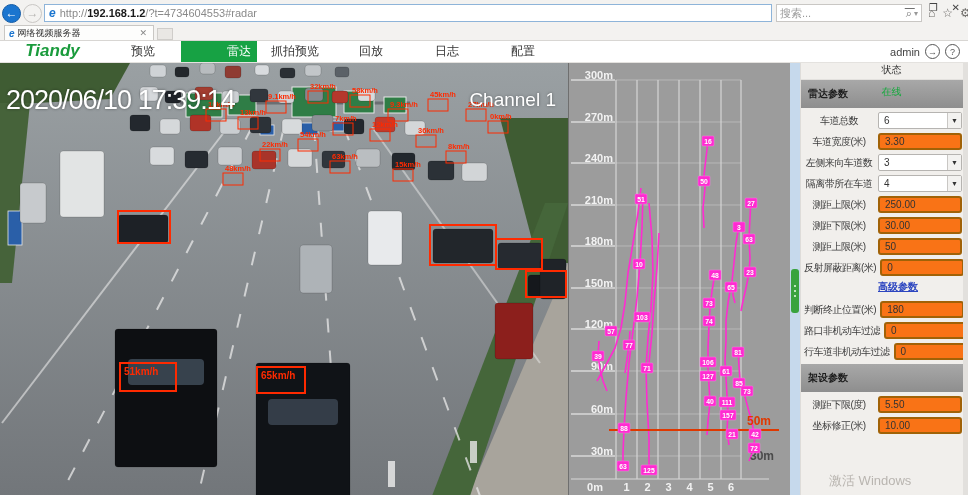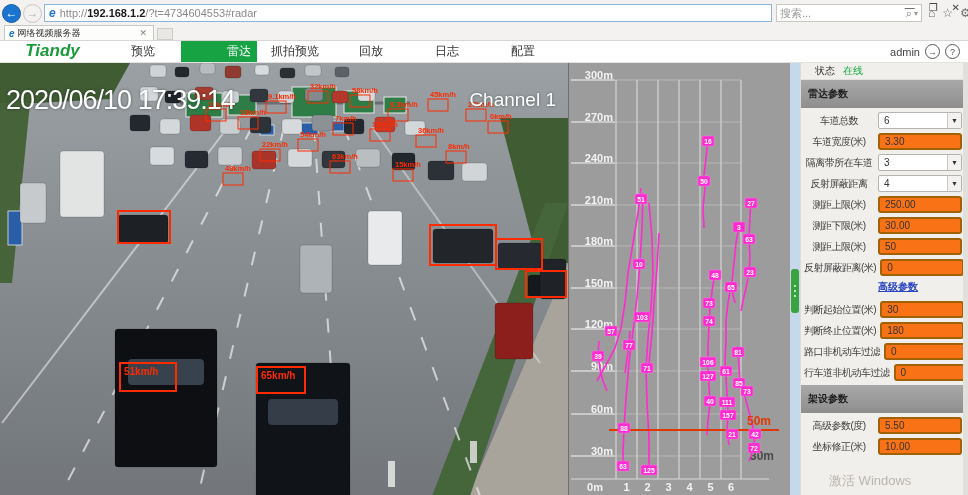--- a/index.html
+++ b/index.html
@@ -54,21 +54,21 @@
 
   .radar { position:relative; width:222px; height:433px; background:#9c9c9c; flex:0 0 auto; border-left:1px solid #6f6f6f; }
 
   .splitter { width:10px; height:433px; background:#c6d9ec; position:relative; flex:0 0 auto; }
   .split-handle { position:absolute; left:1px; top:206px; width:8px; height:44px; background:#39a33e;
     border-radius:3px; display:flex; flex-direction:column; align-items:center; justify-content:center; gap:3px; }
   .split-handle i { width:2px; height:2px; background:#e8ffe8; border-radius:50%; }
 
   .params { width:168px; height:433px; background:#f1efec; position:relative; font-size:10px; color:#333;
     flex:0 0 auto; overflow:hidden; border-left:1px solid #dedcd9; }
-  .status-row { height:17px; display:flex; align-items:center; padding-left:14px; gap:8px; border-bottom:1px solid #e3e1de; }
+  .status-row { height:17px; display:flex; align-items:center; padding-left:14px; gap:8px; border-bottom:1px solid #e3e1de;flex-direction:column; }
   .status-val { color:#14a93c; }
   .sec-bar { height:28px; background:linear-gradient(#a8a8a8,#8e8e8e); color:#1d1d1d; font-weight:bold;
     display:flex; align-items:center; padding-left:7px; }
   .prow { display:flex; align-items:center; margin:4px 6px 4px 3px; height:17px; }
   .plabel { flex:1; text-align:center; padding-right:4px; white-space:nowrap; letter-spacing:-0.5px; color:#3c3c3c; }
   .pctl { width:84px; height:17px; flex:0 0 auto; }
   .inp { width:100%; height:100%; background:#f97316; border:2px solid #a16207; border-radius:3px;
     display:flex; align-items:center; padding-left:5px; color:#333; }
   .sel { width:100%; height:100%; background:#fff; border:1px solid #b6b4b1; border-radius:2px;
     display:flex; align-items:center; }
@@ -423,30 +423,30 @@
             </div>
           </div>
         </div>
         <div class="prow">
           <span class="plabel">车道宽度(米)</span>
           <div class="pctl">
             <div class="inp">3.30</div>
           </div>
         </div>
         <div class="prow">
-          <span class="plabel">隔离带所在车道</span>
+          <span class="plabel">左侧来向车道数</span>
           <div class="pctl">
             <div class="sel">
               <span class="val">3</span>
               <span class="arr">▼</span>
             </div>
           </div>
         </div>
         <div class="prow">
-          <span class="plabel">反射屏蔽距离</span>
+          <span class="plabel">隔离带所在车道</span>
           <div class="pctl">
             <div class="sel">
               <span class="val">4</span>
               <span class="arr">▼</span>
             </div>
           </div>
         </div>
         <div class="prow">
           <span class="plabel">测距上限(米)</span>
           <div class="pctl">
@@ -469,46 +469,40 @@
           <span class="plabel">反射屏蔽距离(米)</span>
           <div class="pctl">
             <div class="inp">0</div>
           </div>
         </div>
         <div class="prow">
           <span class="plabel"></span>
           <div class="pctl"><a class="adv-link">高级参数</a></div>
         </div>
         <div class="prow">
-          <span class="plabel">判断起始位置(米)</span>
-          <div class="pctl">
-            <div class="inp">30</div>
-          </div>
-        </div>
-        <div class="prow">
           <span class="plabel">判断终止位置(米)</span>
           <div class="pctl">
             <div class="inp">180</div>
           </div>
         </div>
         <div class="prow">
           <span class="plabel">路口非机动车过滤</span>
           <div class="pctl">
             <div class="inp">0</div>
           </div>
         </div>
         <div class="prow">
           <span class="plabel">行车道非机动车过滤</span>
           <div class="pctl">
             <div class="inp">0</div>
           </div>
         </div>
         <div class="sec-bar">架设参数</div>
         <div class="prow">
-          <span class="plabel">高级参数(度)</span>
+          <span class="plabel">测距下限(度)</span>
           <div class="pctl">
             <div class="inp">5.50</div>
           </div>
         </div>
         <div class="prow">
           <span class="plabel">坐标修正(米)</span>
           <div class="pctl">
             <div class="inp">10.00</div>
           </div>
         </div>

